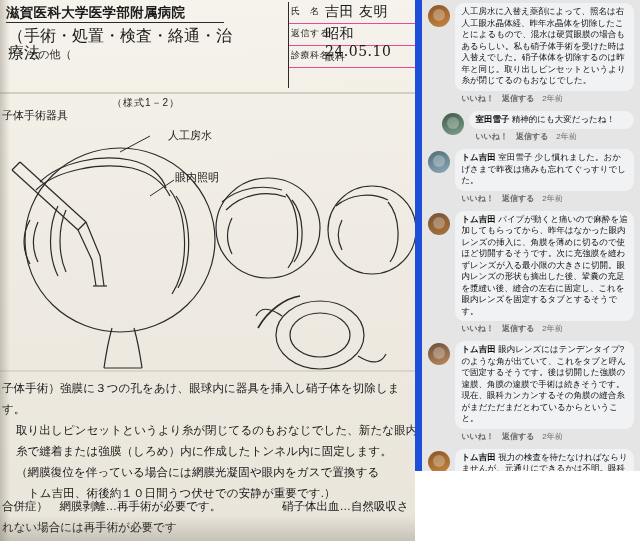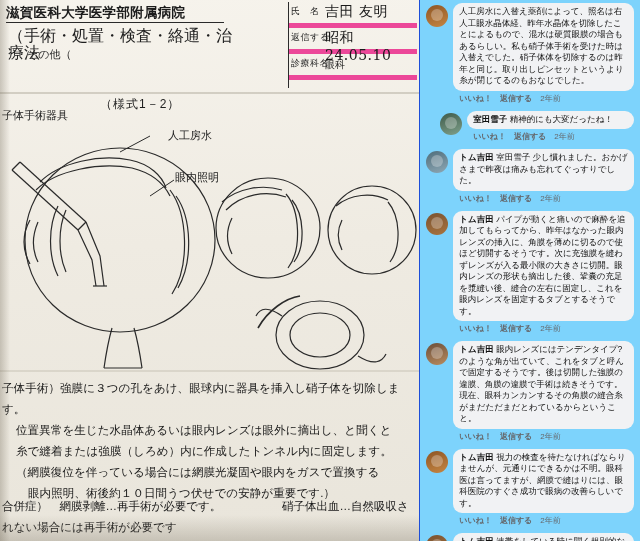--- a/index.html
+++ b/index.html
@@ -50,37 +50,37 @@
   .hdr3{
     position:absolute;left:16px;top:47px;
     font-size:11px;color:#1f1f1f;
   }
 
   
   .pbox{
     position:absolute;left:288px;top:2px;width:128px;height:86px;
     border-left:1px solid #2b2b2b;
   }
-  .prow{position:relative;height:21px;border-bottom:5px solid #ec4899;}
+  .prow{position:relative;height:21px;border-bottom:1px solid #ec4899;}
   .plabel{
     position:absolute;left:2px;top:3px;font-size:9px;color:#1c1c1c;letter-spacing:.5px;
   }
   .pval{
     position:absolute;left:36px;top:0px;font-size:13px;color:#1a1a1a;
     font-family:"DejaVu Sans", sans-serif;
   }
   .pval.hand{
     font-size:14px;letter-spacing:.5px;top:1px;
     font-family:"DejaVu Serif", serif;
   }
   .pval.small{font-size:10px;top:4px;font-family:"Liberation Sans",sans-serif;}
 
   .form-no{
-    position:absolute;left:100px;top:96px;
-    font-size:12px;color:#1d1d1d;letter-spacing:1px;text-align:center;
+    position:absolute;left:112px;top:96px;
+    font-size:10px;color:#1d1d1d;letter-spacing:1px;text-align:center;
   }
 
   
   .draw{position:absolute;left:0;top:110px;width:420px;height:265px;}
   .lbl{position:absolute;font-size:11px;color:#1b1b1b;}
 
   
   .btxt{
     position:absolute;left:2px;
     font-size:11.5px;color:#181818;line-height:21px;
@@ -89,22 +89,22 @@
   .btxt .ind{display:block;padding-left:14px;}
   .btxt .ind2{display:block;padding-left:26px;}
 
   .sec{
     position:absolute;left:2px;font-size:11.5px;color:#181818;line-height:21px;
     width:416px;
   }
 
   
   .feed{
-    position:relative;width:220px;height:541px;background:#7dd3fc;
-    border-left:1px solid #1d4ed8;
+    position:relative;width:220px;height:471px;background:#e5e5e5;
+    border-left:7px solid #1d4ed8;
     overflow:hidden;
   }
   .cmt{
     position:relative;display:flex;padding:3px 6px 3px 6px;
   }
   .avatar{
     flex:0 0 auto;width:22px;height:22px;border-radius:50%;
     margin-right:5px;margin-top:2px;
     background:#b08968;
     overflow:hidden;position:relative;
@@ -218,24 +218,24 @@
       <svg style="position:absolute;left:0;top:0;" width="420" height="265">
         <g stroke="#2a2a2a" stroke-width="1" fill="none">
           <path d="M150 26 L120 42"></path>
           <path d="M174 70 L150 86"></path>
         </g>
       </svg>
     </div>
 
     <div class="btxt" style="top:378px;">
       <span>子体手術）強膜に３つの孔をあけ、眼球内に器具を挿入し硝子体を切除します。</span>
-      <span class="ind">位置異常を生じた水晶体あるいは眼内レンズは眼外に摘出し、と聞くと</span>
+      <span class="ind">取り出しピンセットというより糸が閉じてるのもおなじでした、新たな眼内</span>
       <span class="ind">糸で縫着または強膜（しろめ）内に作成したトンネル内に固定します。</span>
       <span class="ind">（網膜復位を伴っている場合には網膜光凝固や眼内をガスで置換する</span>
-      <span class="ind2">眼内照明、術後約１０日間うつ伏せでの安静が重要です.）</span>
+      <span class="ind2">トム吉田、術後約１０日間うつ伏せでの安静が重要です.）</span>
     </div>
 
     <div class="sec" style="top:496px;">
       <span>合併症）　網膜剥離…再手術が必要です。</span>
       <span class="ind">　　　　　硝子体出血…自然吸収されない場合には再手術が必要です</span>
     </div>
 
     <div class="shadow-l"></div>
     <div class="shadow-b"></div>
   </div>

